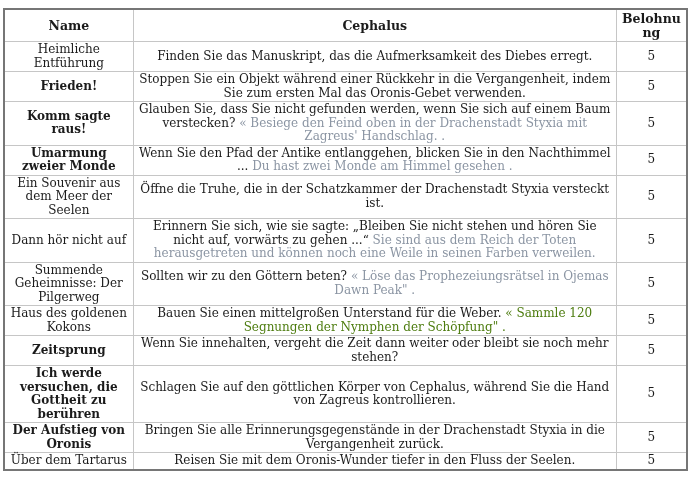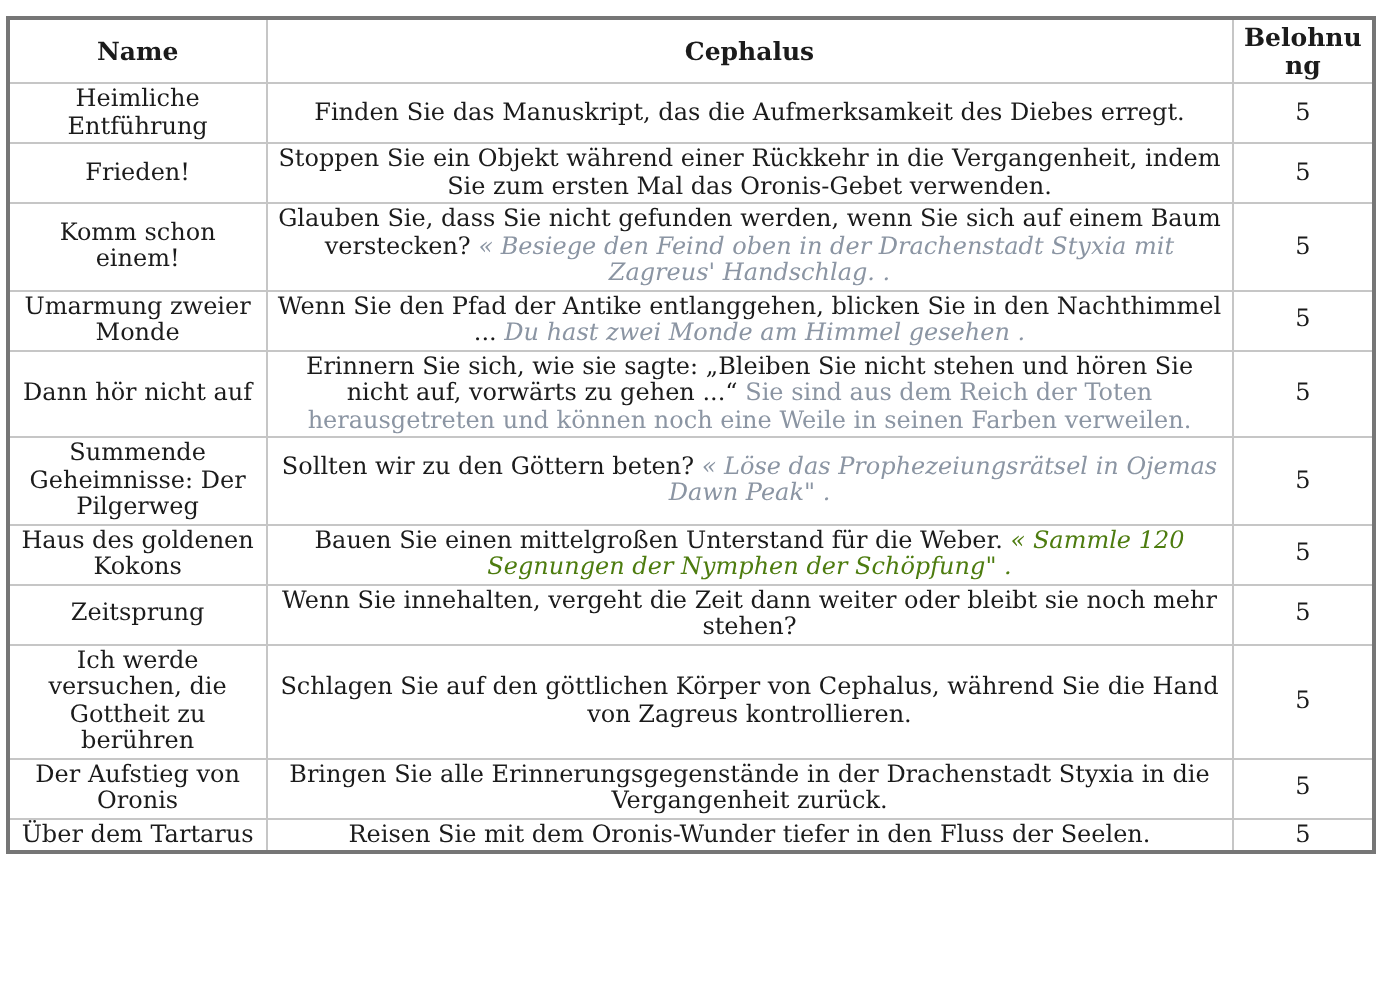--- a/index.html
+++ b/index.html
@@ -33,23 +33,23 @@
   }
   th {
     font-weight: bold;
     font-size: 12.5px;
     padding: 2px 4px;
   }
   col.c-name  { width: 128px; }
   col.c-cond  { width: 479px; }
   col.c-rew   { width: 70px;  }
   td.name-cell { }
-  td.name-cell.bold { font-weight: normal; }
+  td.name-cell.bold { font-weight: bold; }
   span.seg-normal { color: #1b1b1b; font-style: normal; }
-  span.seg-italic-gray { font-style: italic; }
+  span.seg-italic-gray { }
   span.seg-gray { font-style: normal; }
 </style>
 </head>
 <body>
 
 <div class="table-wrap">
   <table class="achievements">
     <colgroup>
       <col class="c-name">
       <col class="c-cond">
@@ -67,27 +67,32 @@
           <td class="name-cell">Heimliche Entführung</td>
           <td class="condition-cell"><span class="seg-normal">Finden Sie das Manuskript, das die Aufmerksamkeit des Diebes erregt.</span></td>
           <td class="reward-cell">5</td>
         </tr>
         <tr>
           <td class="name-cell bold">Frieden!</td>
           <td class="condition-cell"><span class="seg-normal">Stoppen Sie ein Objekt während einer Rückkehr in die Vergangenheit, indem Sie zum ersten Mal das Oronis-Gebet verwenden.</span></td>
           <td class="reward-cell">5</td>
         </tr>
         <tr>
-          <td class="name-cell bold">Komm schon einem!</td>
+          <td class="name-cell bold">Komm sagte raus!</td>
           <td class="condition-cell"><span class="seg-normal">Glauben Sie, dass Sie nicht gefunden werden, wenn Sie sich auf einem Baum verstecken? </span><span class="seg-italic-gray" style="color: rgb(139, 149, 163);">« Besiege den Feind oben in der Drachenstadt Styxia mit Zagreus' Handschlag. .</span></td>
           <td class="reward-cell">5</td>
         </tr>
         <tr>
           <td class="name-cell bold">Umarmung zweier Monde</td>
           <td class="condition-cell"><span class="seg-normal">Wenn Sie den Pfad der Antike entlanggehen, blicken Sie in den Nachthimmel ... </span><span class="seg-italic-gray" style="color: rgb(139, 149, 163); text-align: center;">Du hast zwei Monde am Himmel gesehen .</span></td>
+          <td class="reward-cell">5</td>
+        </tr>
+        <tr>
+          <td class="name-cell">Ein Souvenir aus dem Meer der Seelen</td>
+          <td class="condition-cell"><span class="seg-normal">Öffne die Truhe, die in der Schatzkammer der Drachenstadt Styxia versteckt ist.</span></td>
           <td class="reward-cell">5</td>
         </tr>
         <tr>
           <td class="name-cell">Dann hör nicht auf</td>
           <td class="condition-cell"><span class="seg-normal">Erinnern Sie sich, wie sie sagte: „Bleiben Sie nicht stehen und hören Sie nicht auf, vorwärts zu gehen ...“ </span><span class="seg-gray" style="color: rgb(139, 149, 163);">Sie sind aus dem Reich der Toten herausgetreten und können noch eine Weile in seinen Farben verweilen.</span></td>
           <td class="reward-cell">5</td>
         </tr>
         <tr>
           <td class="name-cell">Summende Geheimnisse: Der Pilgerweg</td>
           <td class="condition-cell"><span class="seg-normal">Sollten wir zu den Göttern beten? </span><span class="seg-italic-gray" style="color: rgb(139, 149, 163);">« Löse das Prophezeiungsrätsel in Ojemas Dawn Peak" .</span></td>

